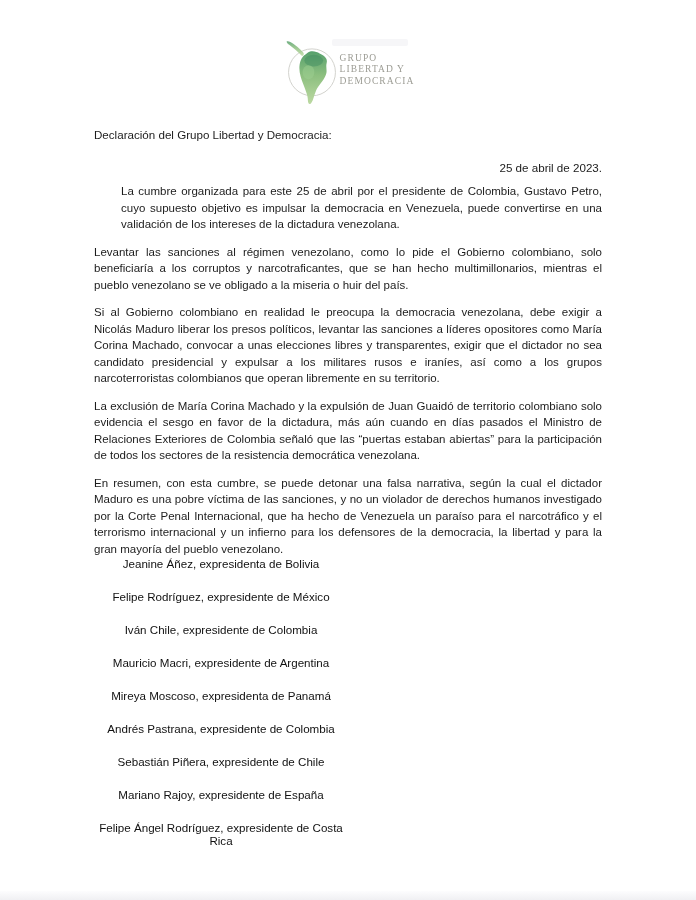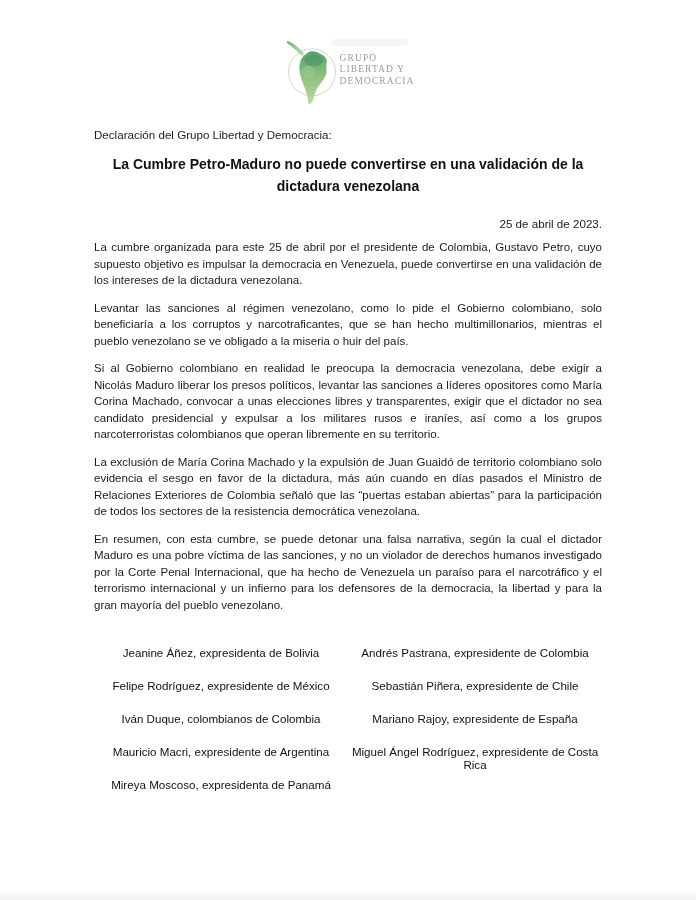--- a/index.html
+++ b/index.html
@@ -56,25 +56,25 @@
     font-size: 11.6px;
   }
 
   .body-paragraphs p {
     margin: 11px 0 0 0;
     font-size: 11.5px;
     line-height: 16.5px;
     text-align: justify;
     color: #1c1c1c;
   }
-  .body-paragraphs p:first-child { margin-top: 9px; }
+  .body-paragraphs p:first-child { margin-top: 9px; margin-left: 27px; }
 
   .signatures {
-    margin-top: 33px;
     display: flex;
+    flex-direction: column;
   }
   .sig-col {
     width: 50%;
     text-align: center;
   }
   .sig-col .sig {
     font-size: 11.6px;
     line-height: 13px;
     margin-bottom: 20px;
     color: #111;
@@ -127,43 +127,42 @@
       <div class="logo-text">
         <div>GRUPO</div>
         <div>LIBERTAD Y</div>
         <div>DEMOCRACIA</div>
       </div>
     </div>
   </div>
 
   <div class="kicker">Declaración del Grupo Libertad y Democracia:</div>
 
-  <div class="title">La Cumbre Petro-Maduro no puede convertirse en una validación de la dictadura venezolana</div>
 
   <div class="date">25 de abril de 2023.</div>
 
   <div class="body-paragraphs">
     <p>La cumbre organizada para este 25 de abril por el presidente de Colombia, Gustavo Petro, cuyo supuesto objetivo es impulsar la democracia en Venezuela, puede convertirse en una validación de los intereses de la dictadura venezolana.</p>
     <p>Levantar las sanciones al régimen venezolano, como lo pide el Gobierno colombiano, solo beneficiaría a los corruptos y narcotraficantes, que se han hecho multimillonarios, mientras el pueblo venezolano se ve obligado a la miseria o huir del país.</p>
     <p>Si al Gobierno colombiano en realidad le preocupa la democracia venezolana, debe exigir a Nicolás Maduro liberar los presos políticos, levantar las sanciones a líderes opositores como María Corina Machado, convocar a unas elecciones libres y transparentes, exigir que el dictador no sea candidato presidencial y expulsar a los militares rusos e iraníes, así como a los grupos narcoterroristas colombianos que operan libremente en su territorio.</p>
     <p>La exclusión de María Corina Machado y la expulsión de Juan Guaidó de territorio colombiano solo evidencia el sesgo en favor de la dictadura, más aún cuando en días pasados el Ministro de Relaciones Exteriores de Colombia señaló que las “puertas estaban abiertas” para la participación de todos los sectores de la resistencia democrática venezolana.</p>
     <p>En resumen, con esta cumbre, se puede detonar una falsa narrativa, según la cual el dictador Maduro es una pobre víctima de las sanciones, y no un violador de derechos humanos investigado por la Corte Penal Internacional, que ha hecho de Venezuela un paraíso para el narcotráfico y el terrorismo internacional y un infierno para los defensores de la democracia, la libertad y para la gran mayoría del pueblo venezolano.</p>
   </div>
 
   <div class="signatures">
     <div class="sig-col">
       <div class="sig">Jeanine Áñez, expresidenta de Bolivia</div>
       <div class="sig">Felipe Rodríguez, expresidente de México</div>
-      <div class="sig">Iván Duque, colombianos de Colombia</div>
+      <div class="sig">Iván Chile, expresidente de Colombia</div>
       <div class="sig">Mauricio Macri, expresidente de Argentina</div>
       <div class="sig">Mireya Moscoso, expresidenta de Panamá</div>
     </div>
     <div class="sig-col">
       <div class="sig">Andrés Pastrana, expresidente de Colombia</div>
       <div class="sig">Sebastián Piñera, expresidente de Chile</div>
       <div class="sig">Mariano Rajoy, expresidente de España</div>
-      <div class="sig">Miguel Ángel Rodríguez, expresidente de Costa Rica</div>
+      <div class="sig">Felipe Ángel Rodríguez, expresidente de Costa Rica</div>
     </div>
   </div>
 
 </div>
 
 <div class="artifact-bottom"></div>
 
 </body></html>

